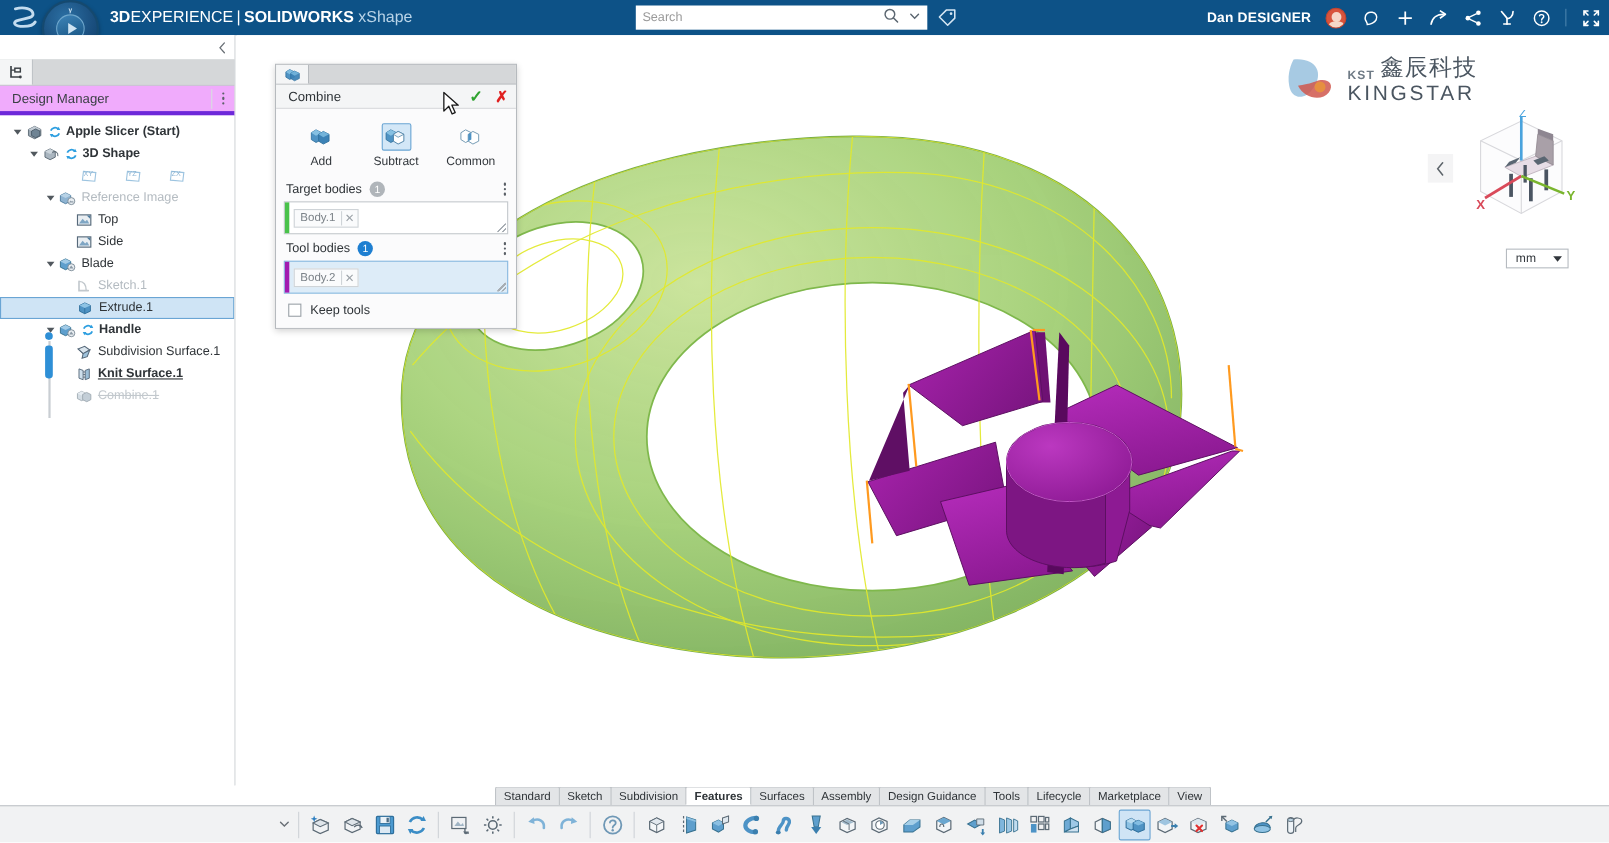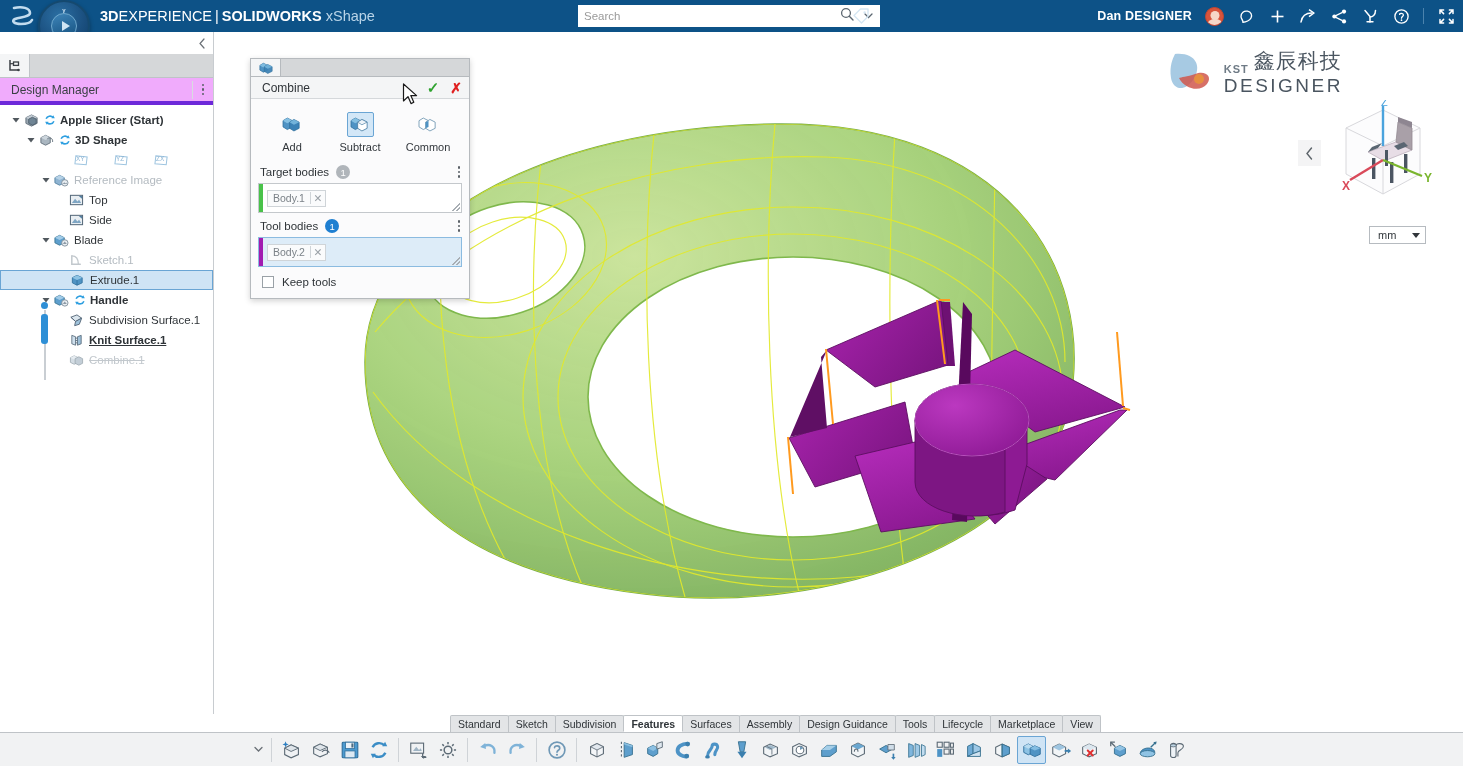--- a/index.html
+++ b/index.html
@@ -51,21 +51,21 @@
 
   .app-title {
     margin-left: 56px; color: #ffffff; font-size: 14.5px; white-space: nowrap;
   }
   .app-title .b { font-weight: bold; }
   .app-title .sep { font-weight: 300; margin: 0 3px; }
   .app-title .light { color: #b9d4e8; font-weight: normal; }
 
   .search-wrap {
     position: absolute; left: 578px; top: 5px;
-    width: 302px; height: 22px; background: #fff;
+    width: 265px; height: 22px; background: #fff;
     display: flex; align-items: center; padding: 0 6px;
   }
   .search-wrap input {
     border: 0; outline: 0; flex: 1; font-size: 11.5px;
     font-family: "Liberation Sans", sans-serif; color: #333;
   }
   .search-wrap input::placeholder { color: #9a9a9a; }
   .search-icons { display: flex; align-items: center; gap: 9px; color: #5b6670; }
 
   .hdr-right {
@@ -673,21 +673,21 @@
       <svg width="56" height="56" viewBox="0 0 56 56">
         <path d="M12 10 C32 8, 40 22, 30 36 C22 48, 10 46, 8 34 C6 22, 10 14, 12 10Z" fill="#9dc4e0" opacity=".9"></path>
         <path d="M16 34 C22 46, 38 48, 44 40 C50 32, 42 26, 32 30 C24 33, 18 33, 16 34Z" fill="#d0574c" opacity=".85"></path>
         <circle cx="36" cy="35" r="5" fill="#e8923c" opacity=".9"></circle>
       </svg>
       <div>
         <div style="display:flex;align-items:flex-end;gap:5px;">
           <span class="wm-kst">KST</span>
           <span class="wm-cn">鑫辰科技</span>
         </div>
-        <div class="wm-star">DESIGNER</div>
+        <div class="wm-star">KINGSTAR</div>
       </div>
     </div>
 
     <div class="vp-collapse">
       <svg width="9" height="13" viewBox="0 0 9 13">
           <polyline points="6.5,1 2,6.5 6.5,12" fill="none" stroke="#5d646a" stroke-width="1.4" stroke-linecap="round"></polyline>
         </svg>
     </div>
 
     <svg class="viewcube" viewBox="0 0 110 110">

